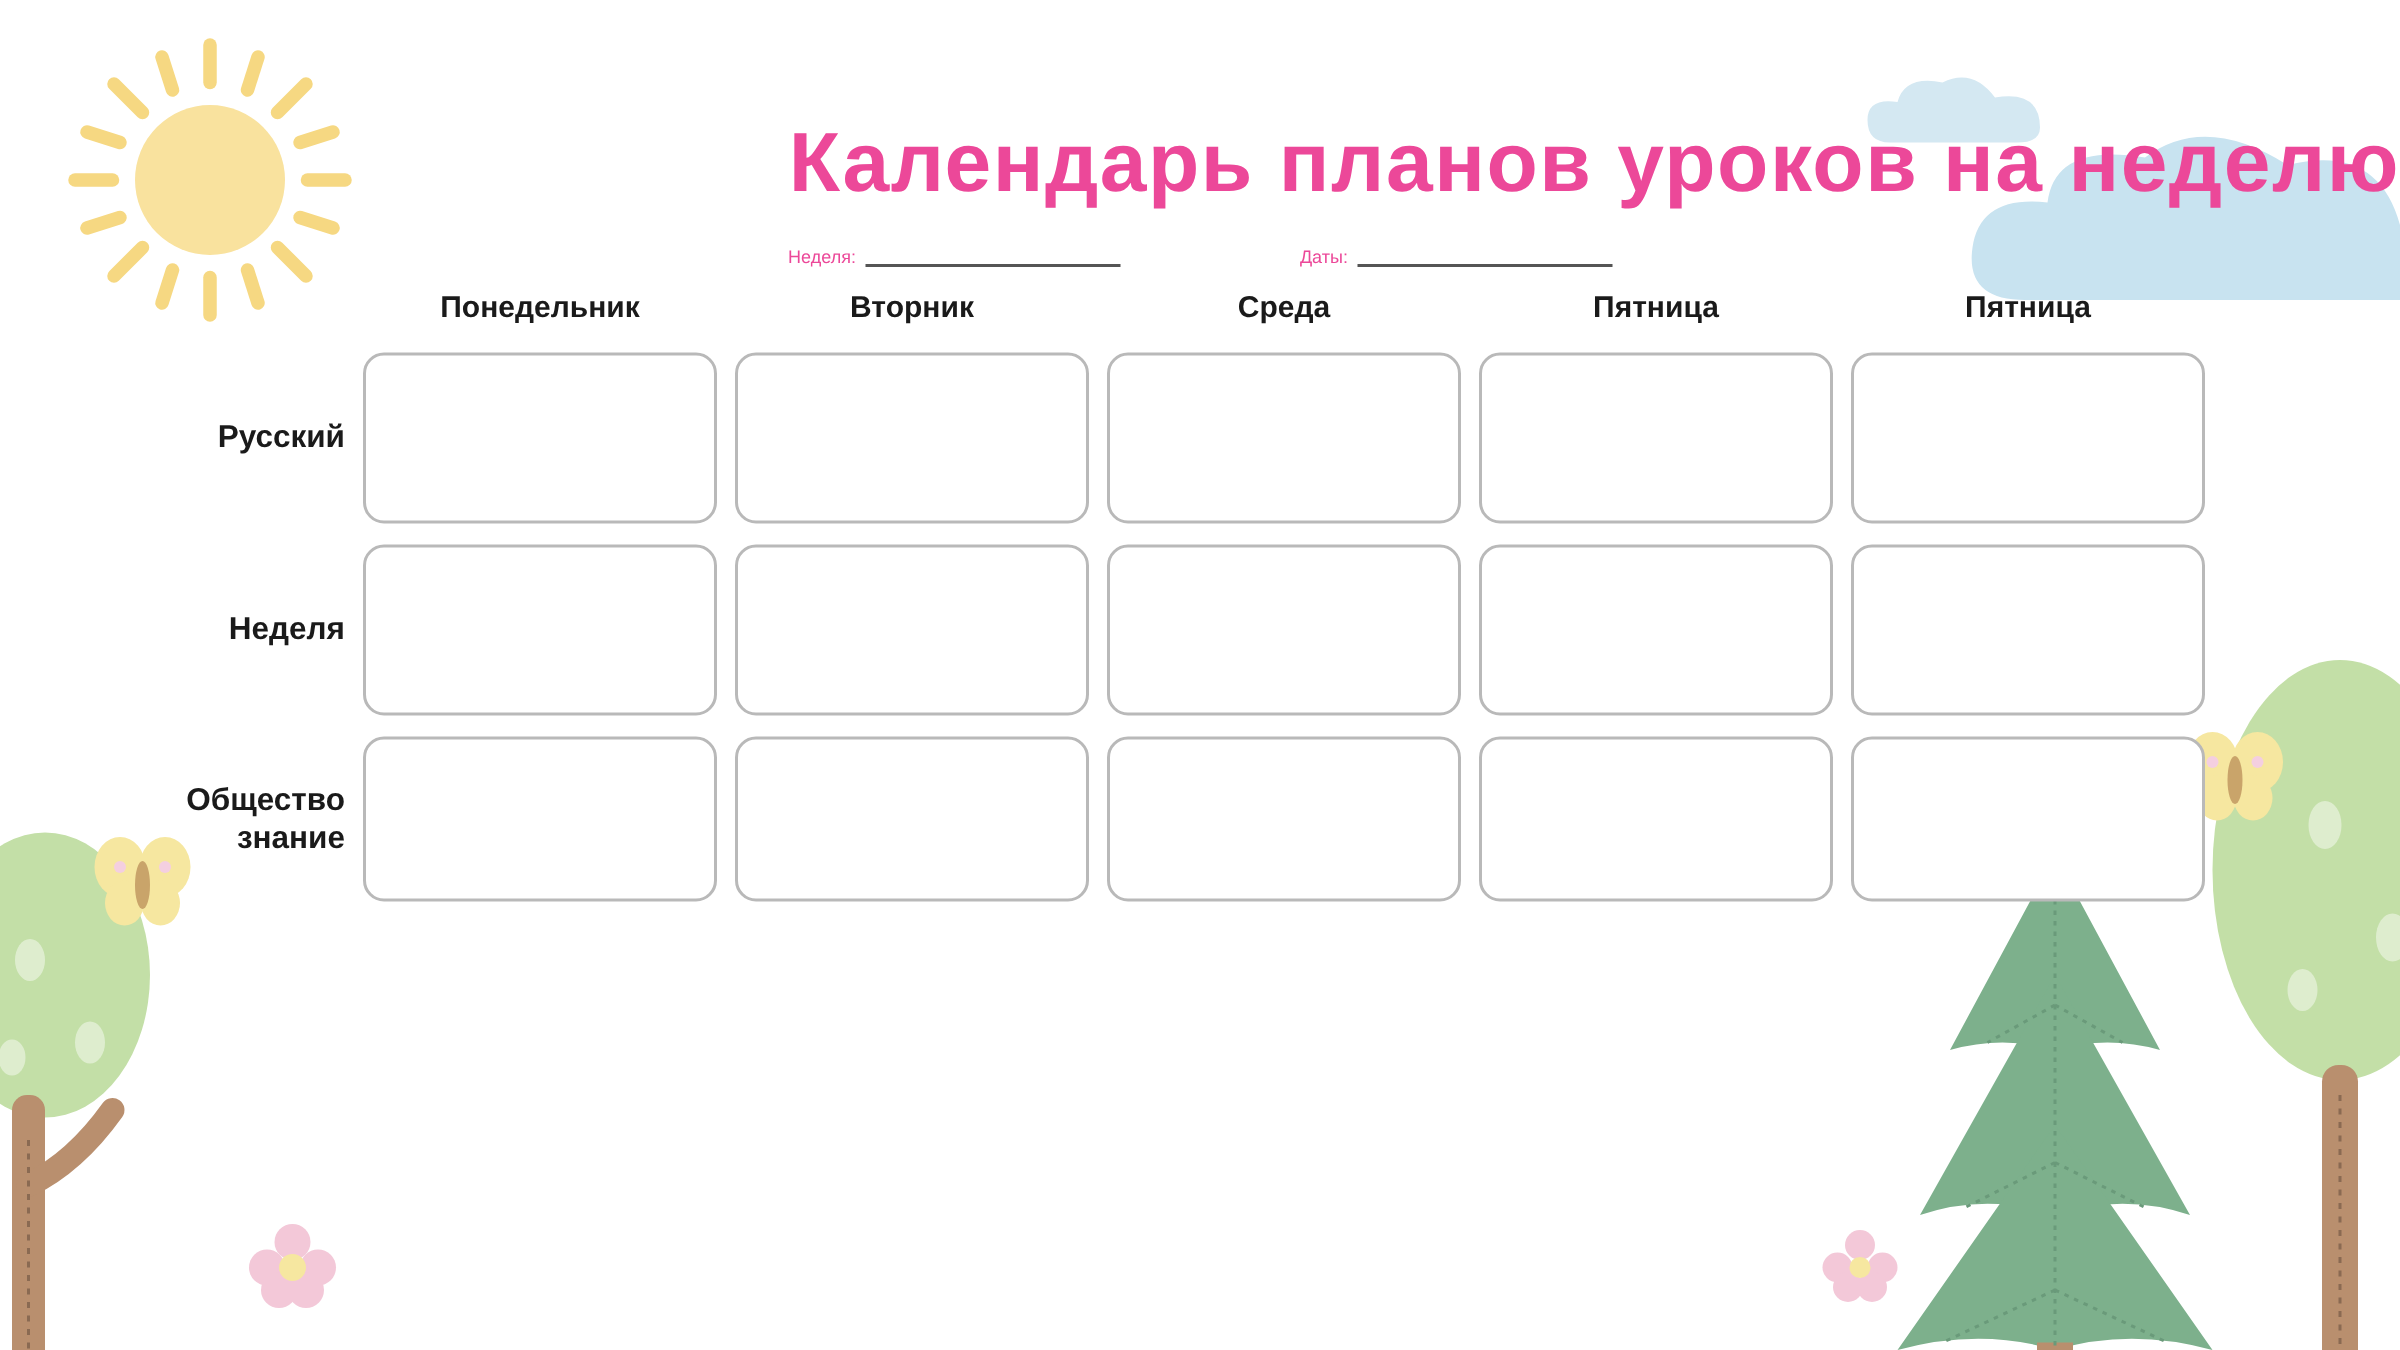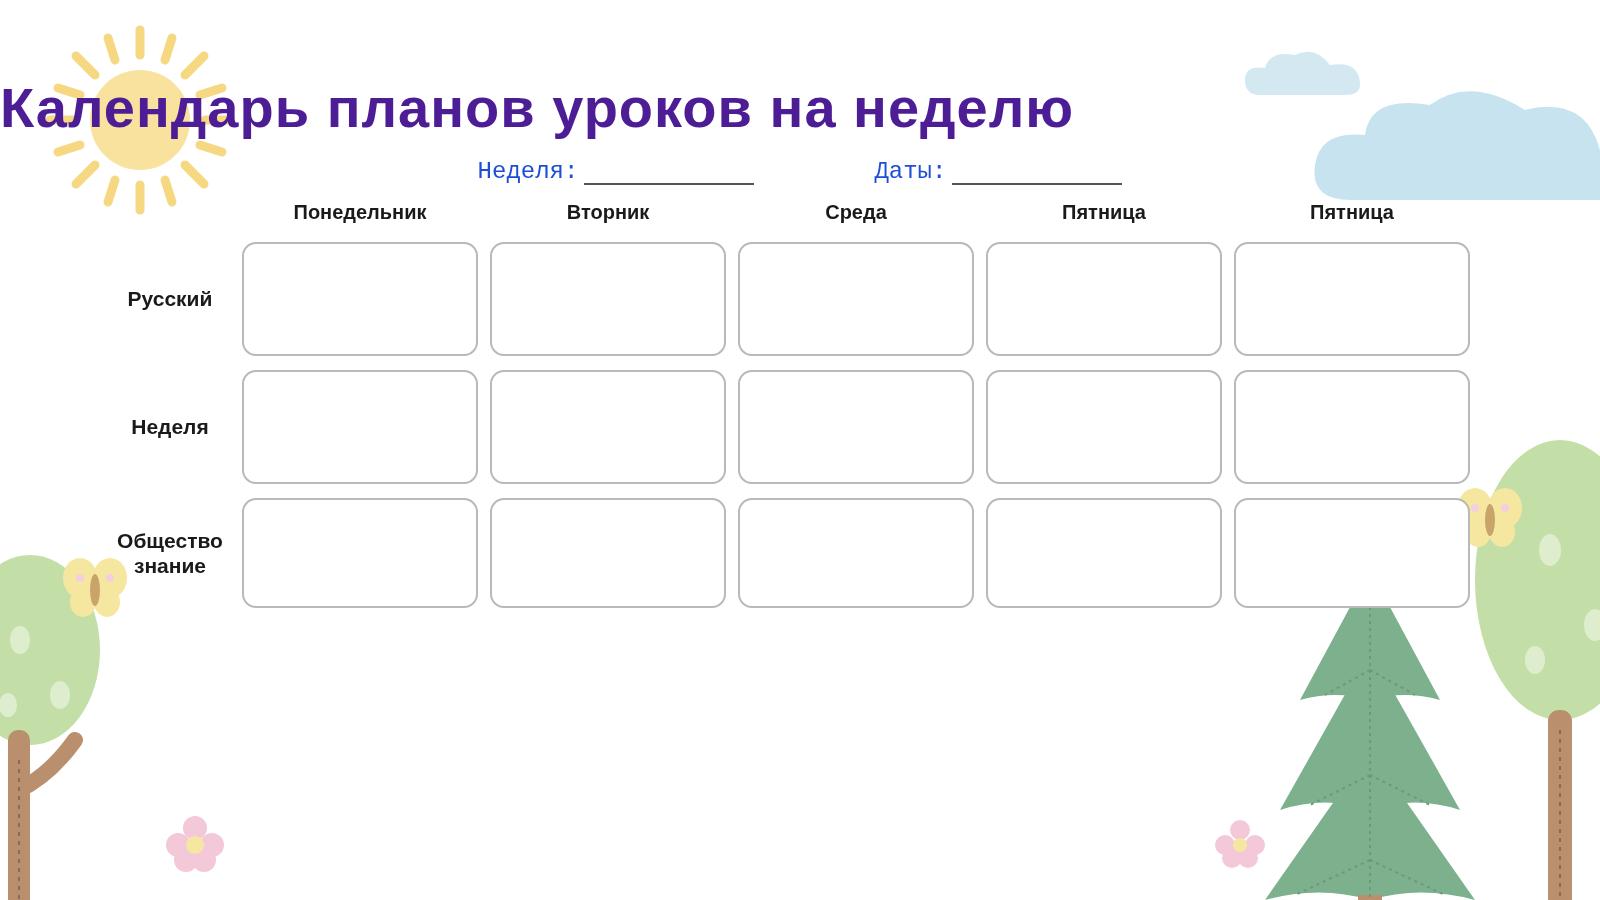--- a/index.html
+++ b/index.html
@@ -11,35 +11,34 @@
     font-family: "Comic Sans MS", "Marker Felt", sans-serif;
     overflow: hidden;
   }
   .decoration { position: absolute; pointer-events: none; }
   .content {
     position: relative;
     z-index: 10;
     padding-top: 75px;
   }
   .title {
-    text-align: left;
+    text-align: right;
     font-size: 56px;
     font-weight: 700;
-    color: #4c1d95;
+    color: #ec4899;
     letter-spacing: 1px;
     font-family: "Comic Sans MS", "Marker Felt", sans-serif;
   }
   .meta-row {
     display: flex;
     justify-content: center;
     gap: 120px;
     margin-top: 18px;
-    font-size: 24px;
-    color: #1d4ed8;
-    font-family: Liberation Mono, monospace;
+    font-size: 12px;
+    color: #ec4899;
   }
   .meta-item { display: flex; align-items: flex-end; gap: 6px; }
   .blank-line {
     display: inline-block;
     width: 170px;
     border-bottom: 2px solid #555;
     height: 20px;
   }
   .grid-wrap {
     margin-top: 16px;
@@ -64,21 +63,21 @@
     display: grid;
     grid-template-columns: 120px repeat(5, 1fr);
     gap: 12px;
     margin-bottom: 14px;
     align-items: center;
   }
   .subject-label {
     font-size: 21px;
     font-weight: 600;
     color: #1a1a1a;
-    text-align: center;
+    text-align: right;
     line-height: 1.2;
   }
   .cell {
     height: 114px;
     border: 2.5px solid #b9b9b9;
     border-radius: 14px;
     background: #ffffff;
   }
   .row.last .cell { height: 110px; }
 </style>

